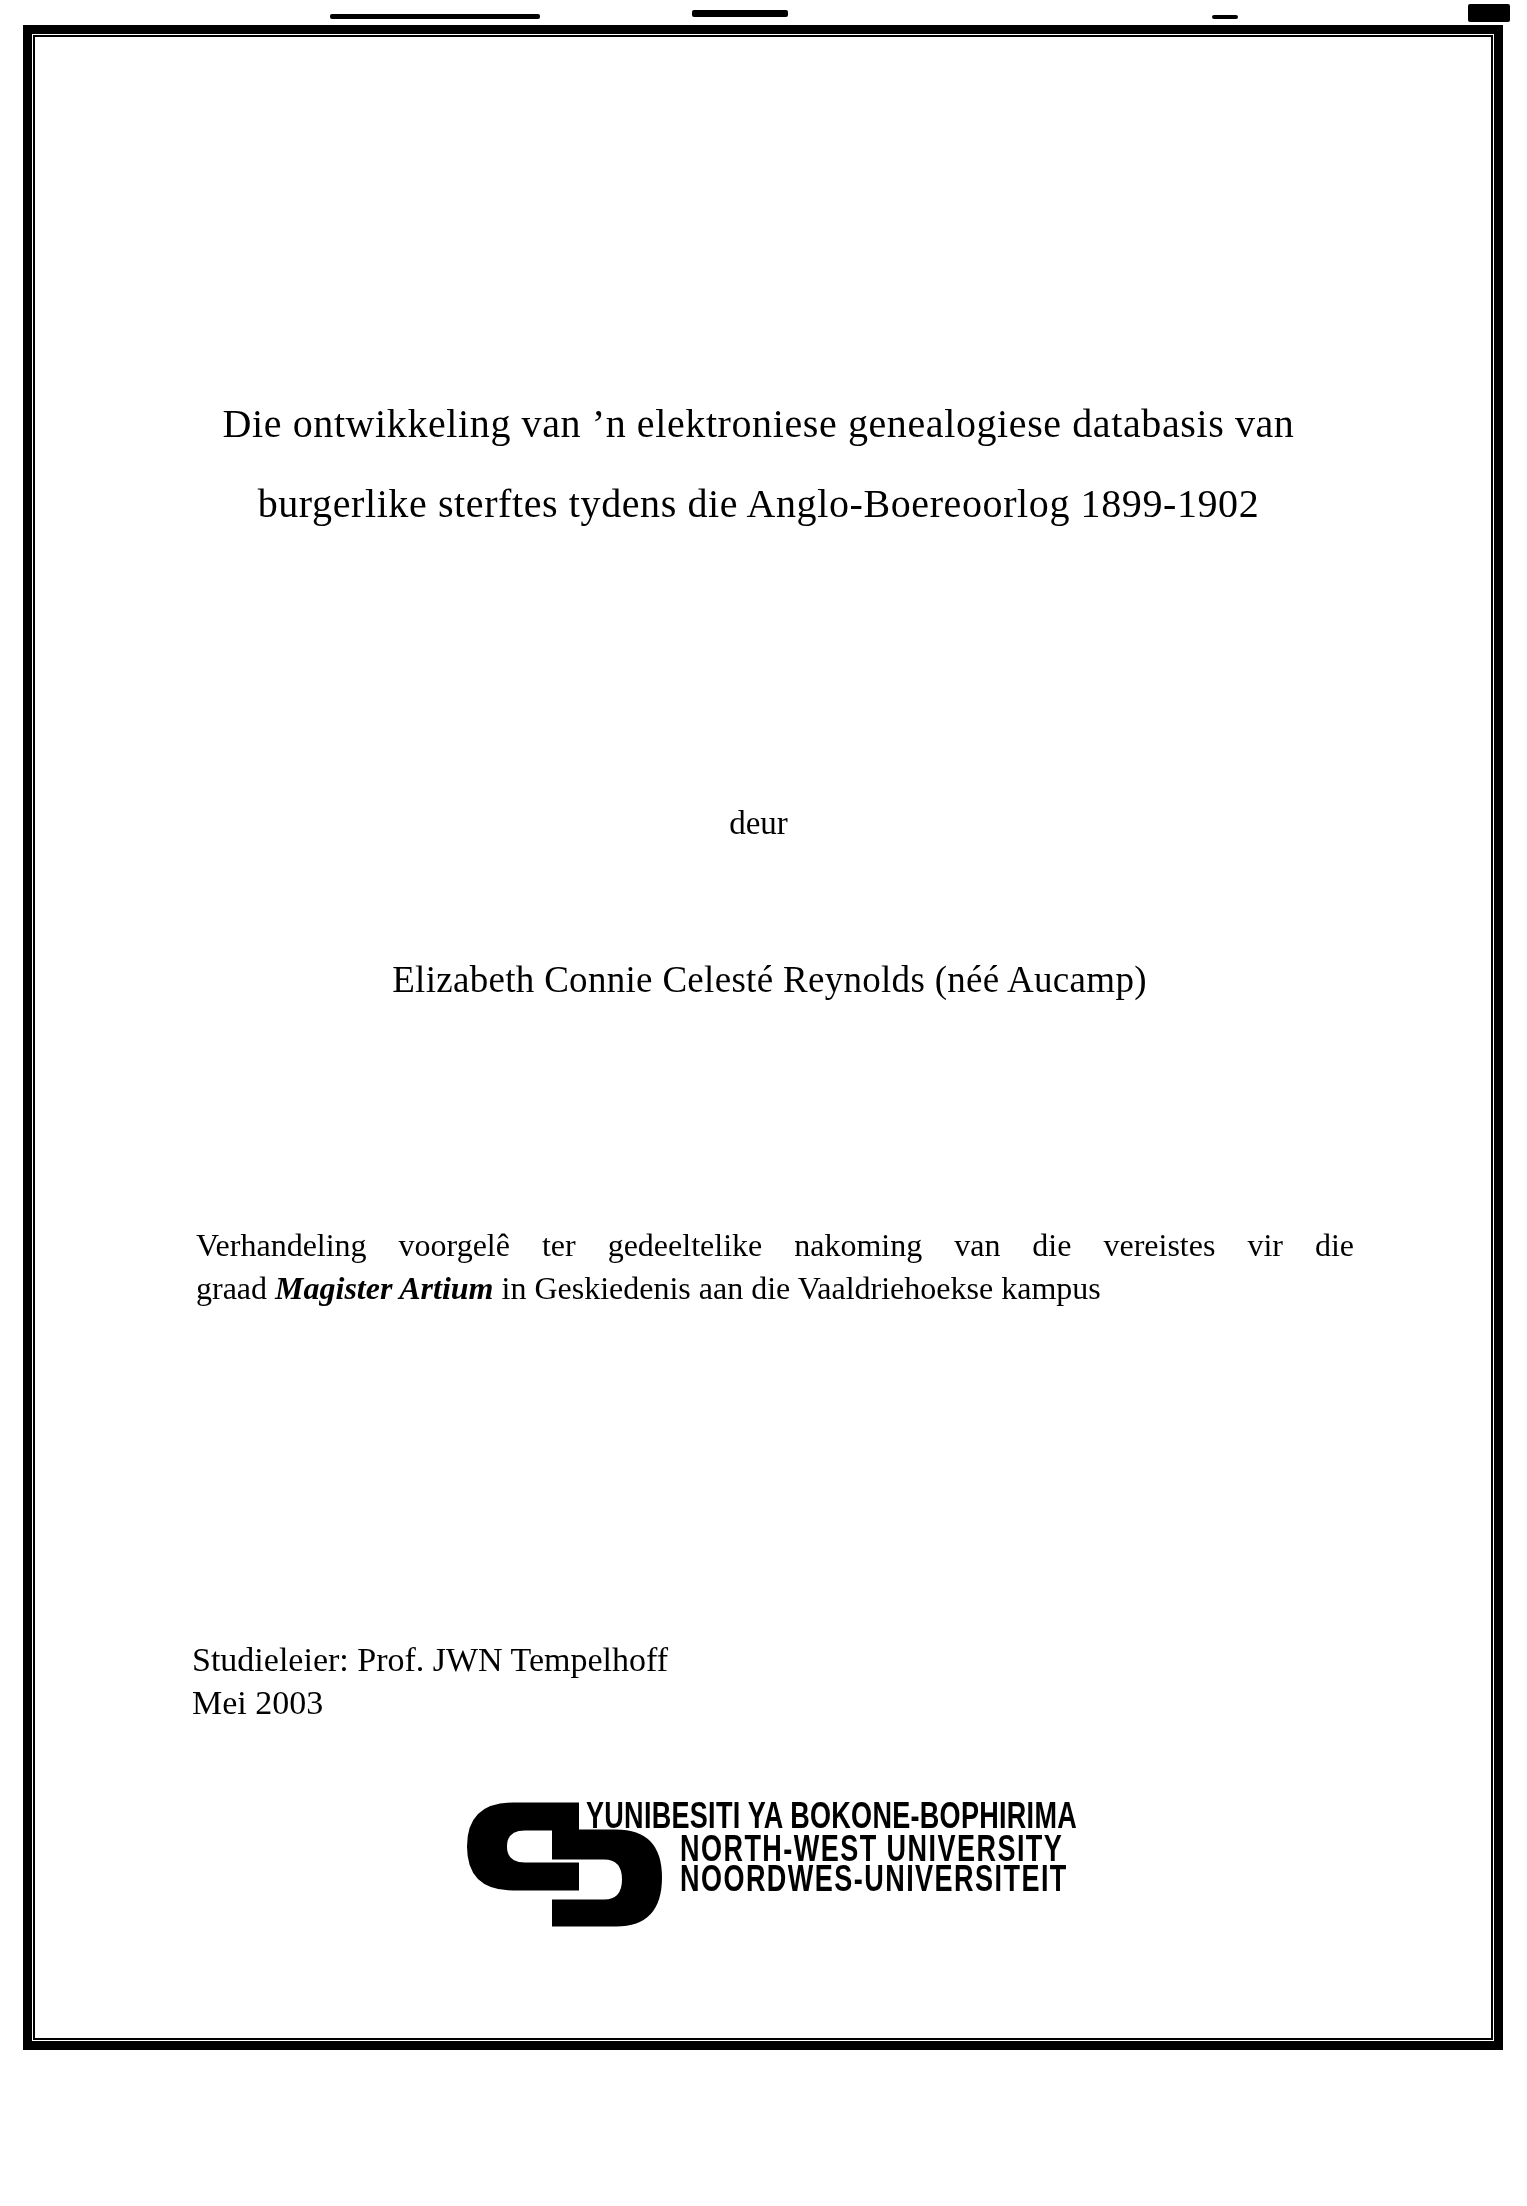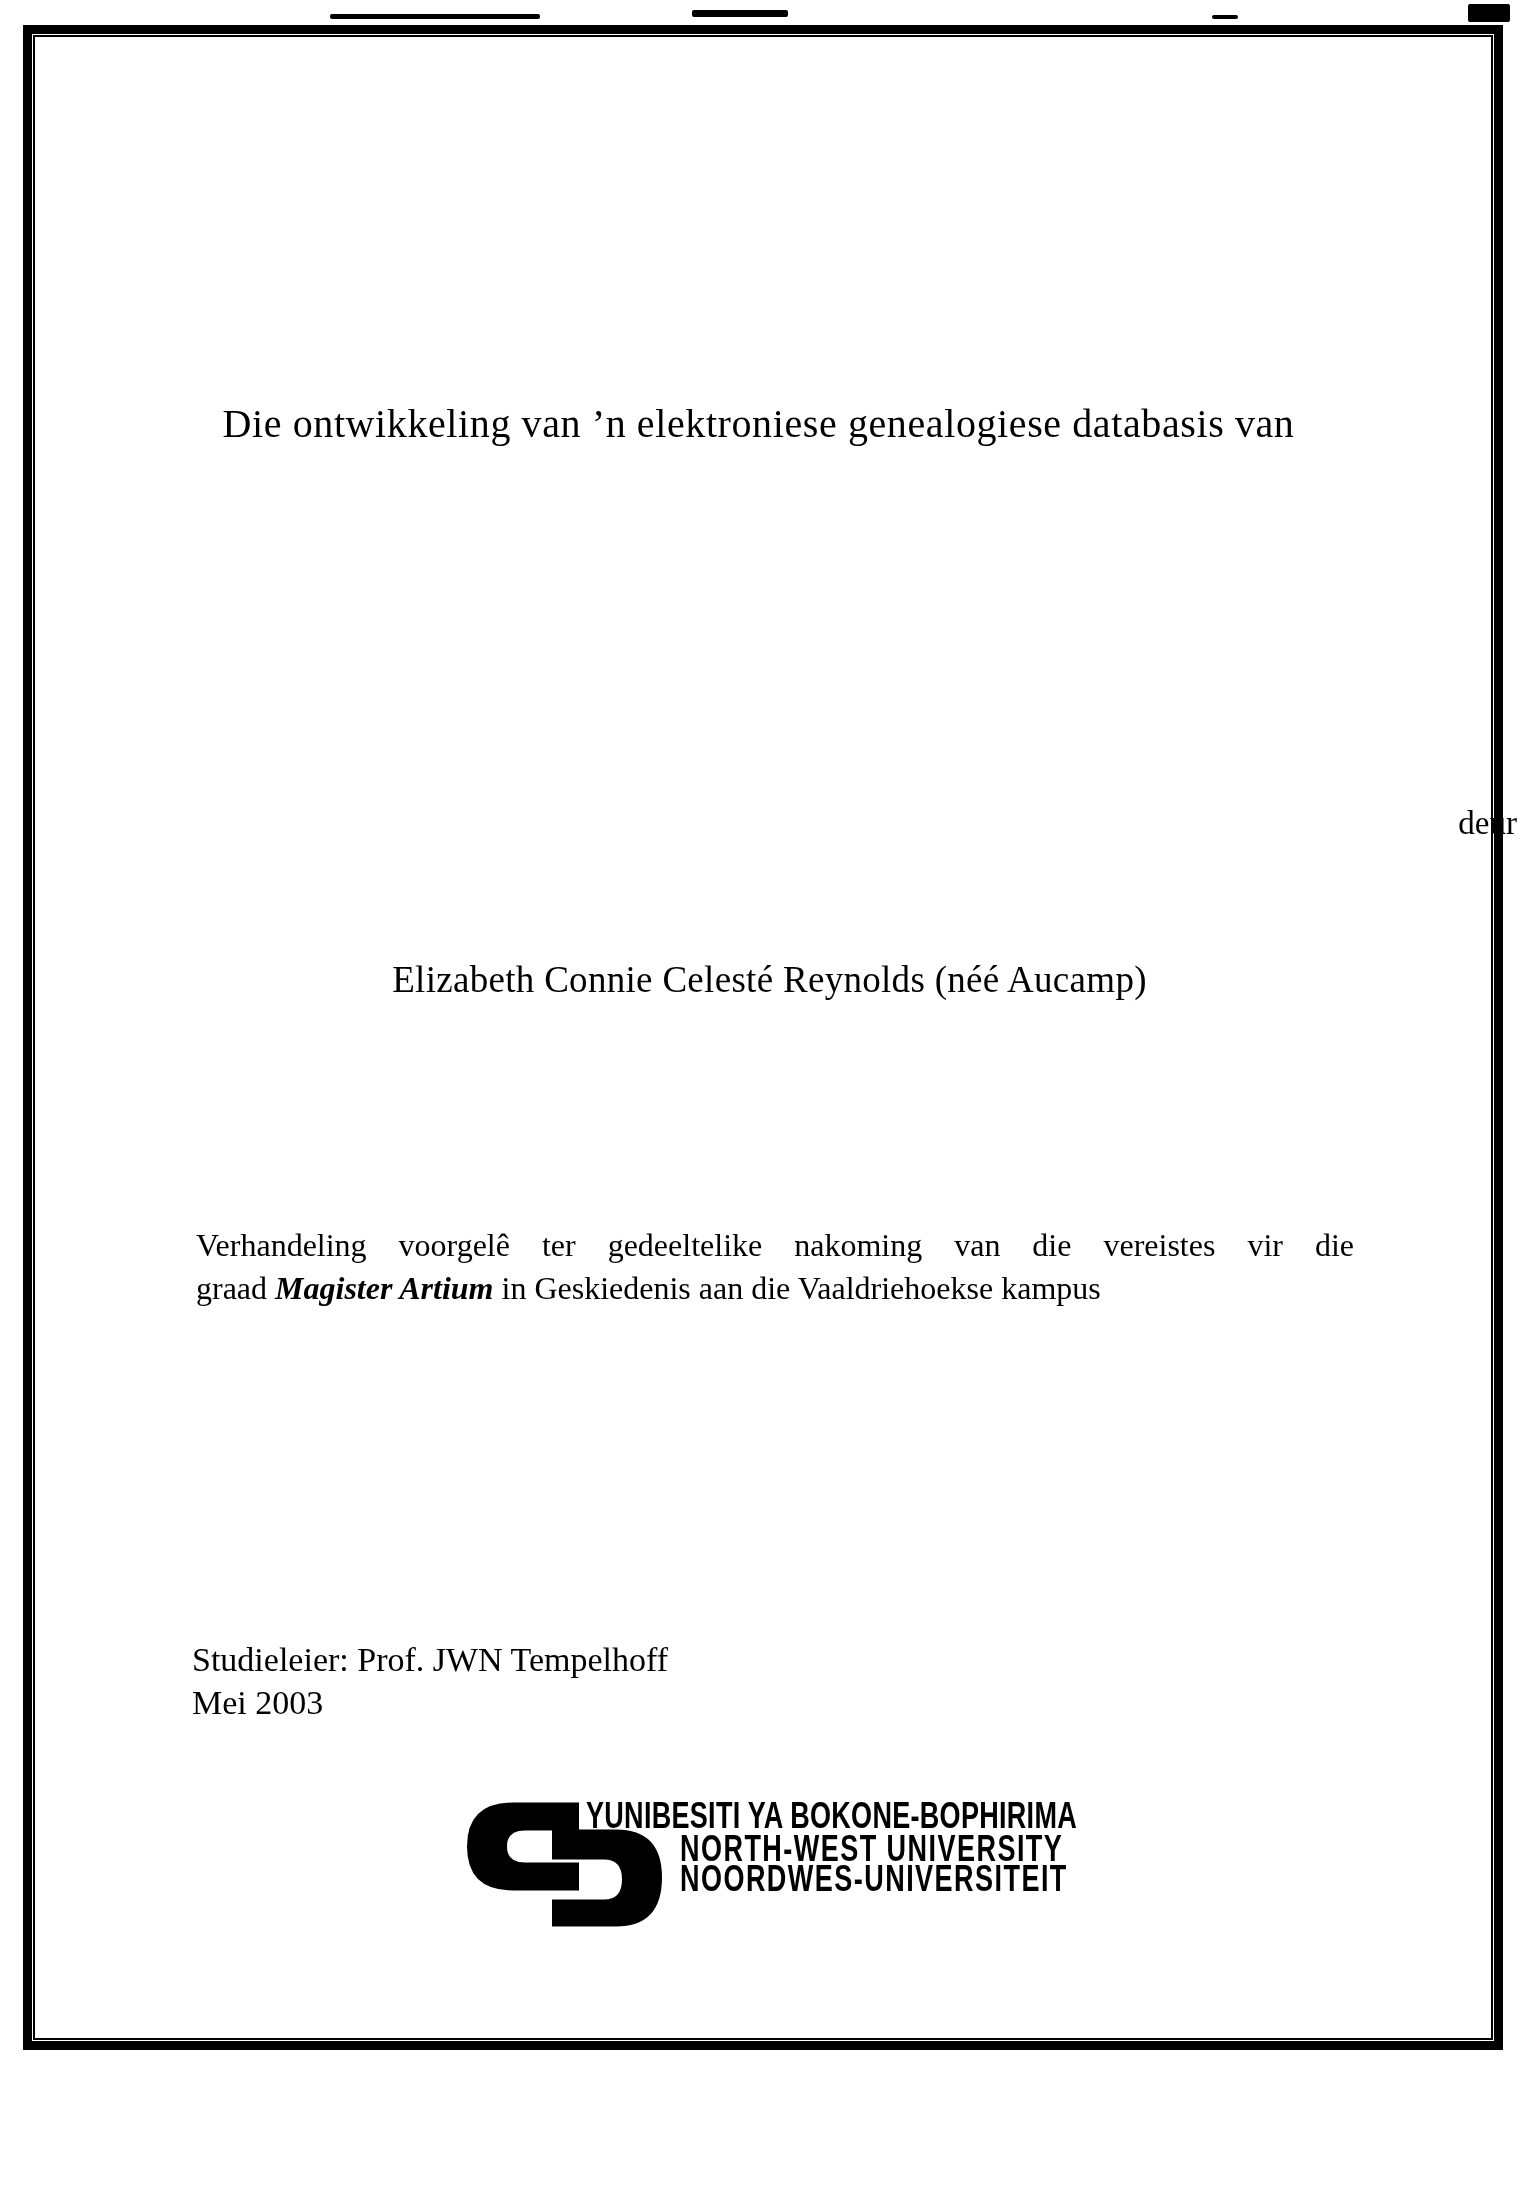--- a/index.html
+++ b/index.html
@@ -49,21 +49,21 @@
     font-size: 40px;
     line-height: 80px;
     letter-spacing: 0.6px;
     white-space: nowrap;
   }
   .byline {
     position: absolute;
     left: 0;
     right: 10px;
     top: 804px;
-    text-align: right;
+    text-align: center;
     font-size: 33px;
     line-height: 38px;
   }
   .author {
     position: absolute;
     left: 0;
     right: 0;
     top: 959px;
     text-align: center;
     font-size: 37px;
@@ -121,20 +121,21 @@
     <div class="frame-inner"></div>
   </div>
 
   <div class="speck s1"></div>
   <div class="speck s2"></div>
   <div class="speck s3"></div>
   <div class="speck s4"></div>
 
   <div class="title">
     <div>Die ontwikkeling van ’n elektroniese genealogiese databasis van</div>
+    <div>burgerlike sterftes tydens die Anglo-Boereoorlog 1899-1902</div>
   </div>
 
   <div class="byline">deur</div>
 
   <div class="author">Elizabeth Connie Celesté Reynolds (néé Aucamp)</div>
 
   <div class="statement">
     <div class="just">Verhandeling voorgelê ter gedeeltelike nakoming van die vereistes vir die</div>
     <div><span>graad </span><span class="italic">Magister Artium</span><span> in Geskiedenis aan die Vaaldriehoekse kampus</span></div>
   </div>

